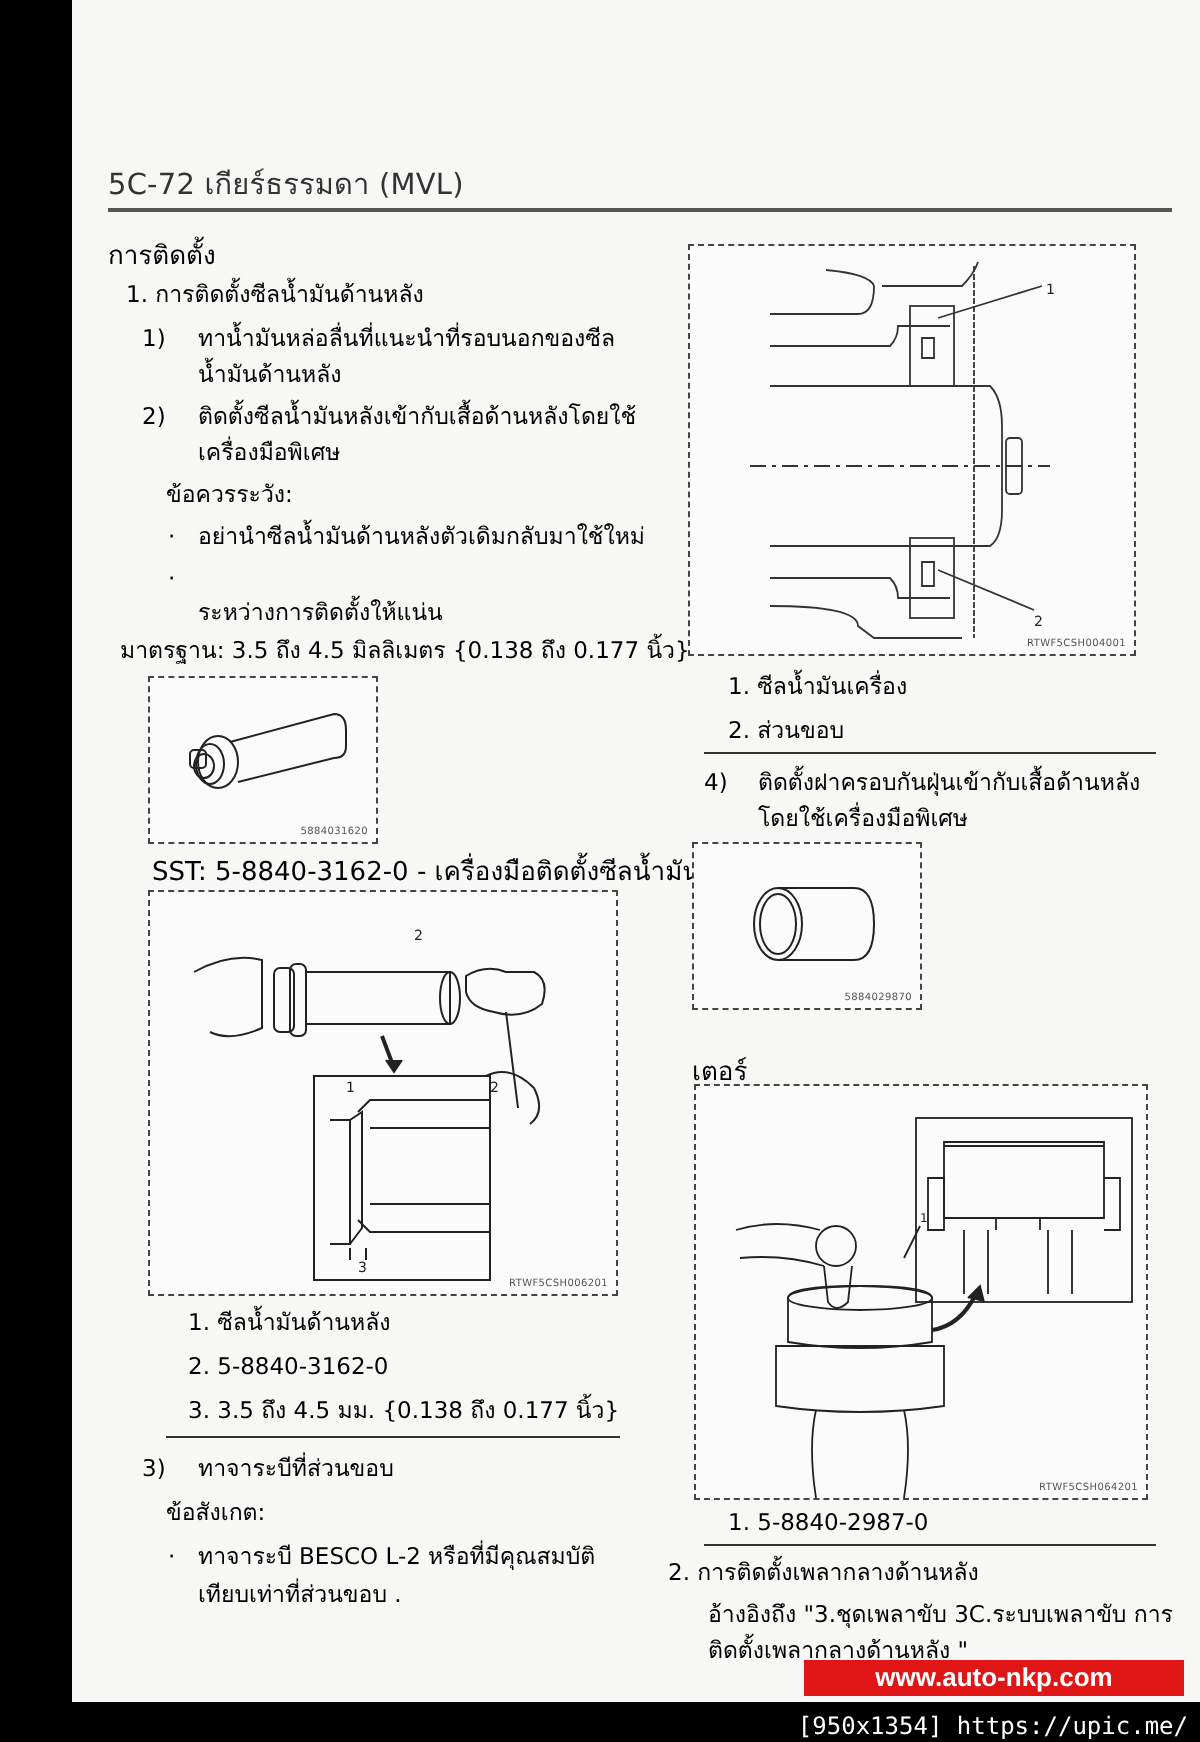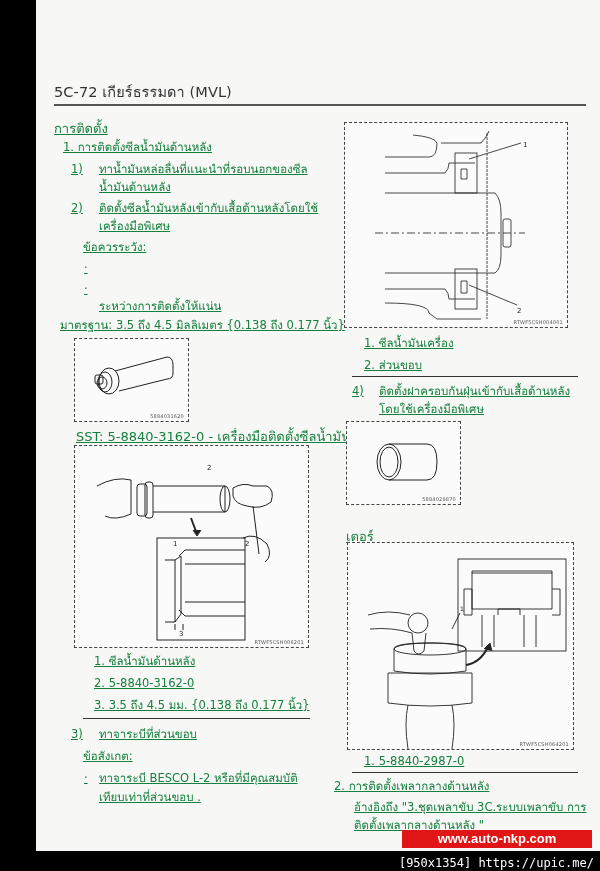--- a/index.html
+++ b/index.html
@@ -2,21 +2,21 @@
 <html><head>
 <meta charset="utf-8">
 <style>
   * { box-sizing: border-box; margin: 0; padding: 0; }
   html, body { width: 600px; height: 871px; background: #000; overflow: hidden; }
   body { position: relative; font-family: "DejaVu Sans", "Liberation Sans", sans-serif; color: #2a2a2a; }
   .page { position: absolute; left: 8px; top: 0; width: 586px; height: 851px; background: #f7f7f6; overflow: hidden; margin-left: 28px; }
   .abs { position: absolute; }
   .header-title { left: 18px; top: 80px; font-size: 14.5px; color: #333; letter-spacing: 0.1px; }
   .header-rule { left: 18px; top: 104px; width: 532px; height: 2px; background: #555; }
-  .t { font-size: 11.5px; line-height: 18px; white-space: nowrap; color: #15803d; text-decoration: underline; }
+  .t { font-size: 11.5px; line-height: 18px; white-space: nowrap; color: #000000; }
   .t-lg { font-size: 13px; }
   .fig { position: absolute; border: 1px dashed #444; background: #fbfbfb; }
   .fig-code { position: absolute; right: 4px; bottom: 2px; font-size: 5px; color: #555; letter-spacing: 0.2px; }
   .rule { position: absolute; height: 1px; background: #333; }
   .watermark { position: absolute; right: 8px; top: 830px; width: 190px; height: 18px; background: #e01515; color: #fff; font-family: "Liberation Sans", sans-serif; font-weight: bold; font-size: 13px; text-align: center; line-height: 18px; }
   .upic { position: absolute; right: 6px; bottom: 1px; color: #fff; font-family: "DejaVu Sans Mono", monospace; font-size: 12px; }
   svg { position: absolute; left: 0; top: 0; }
 </style>
 </head>
 <body>
@@ -32,20 +32,21 @@
   <div class="abs t" style="left:35px;top:160px;">1)</div>
   <div class="abs t" style="left:63px;top:160px;">ทาน้ำมันหล่อลื่นที่แนะนำที่รอบนอกของซีล</div>
   <div class="abs t" style="left:63px;top:178px;">น้ำมันด้านหลัง</div>
 
   <div class="abs t" style="left:35px;top:199px;">2)</div>
   <div class="abs t" style="left:63px;top:199px;">ติดตั้งซีลน้ำมันหลังเข้ากับเสื้อด้านหลังโดยใช้</div>
   <div class="abs t" style="left:63px;top:217px;">เครื่องมือพิเศษ</div>
 
   <div class="abs t" style="left:47px;top:238px;">ข้อควรระวัง:</div>
   <div class="abs t" style="left:48px;top:259px;">·</div>
+  <div class="abs t" style="left:63px;top:259px;">อย่านำซีลน้ำมันด้านหลังตัวเดิมกลับมาใช้ใหม่</div>
   <div class="abs t" style="left:48px;top:280px;">·</div>
   <div class="abs t" style="left:63px;top:297px;">ระหว่างการติดตั้งให้แน่น</div>
   <div class="abs t" style="left:24px;top:316px;">มาตรฐาน: 3.5 ถึง 4.5 มิลลิเมตร {0.138 ถึง 0.177 นิ้ว}</div>
 
   <div class="fig" style="left:38px;top:338px;width:115px;height:84px;">
     <svg width="115" height="84" viewBox="0 0 115 84">
       <g fill="none" stroke="#222" stroke-width="1">
         <path d="M40 32 L92 18 Q98 18 98 26 L98 34 Q98 40 92 40 L44 52"></path>
         <ellipse cx="34" cy="42" rx="10" ry="13"></ellipse>
         <ellipse cx="30" cy="43" rx="7" ry="10"></ellipse>

